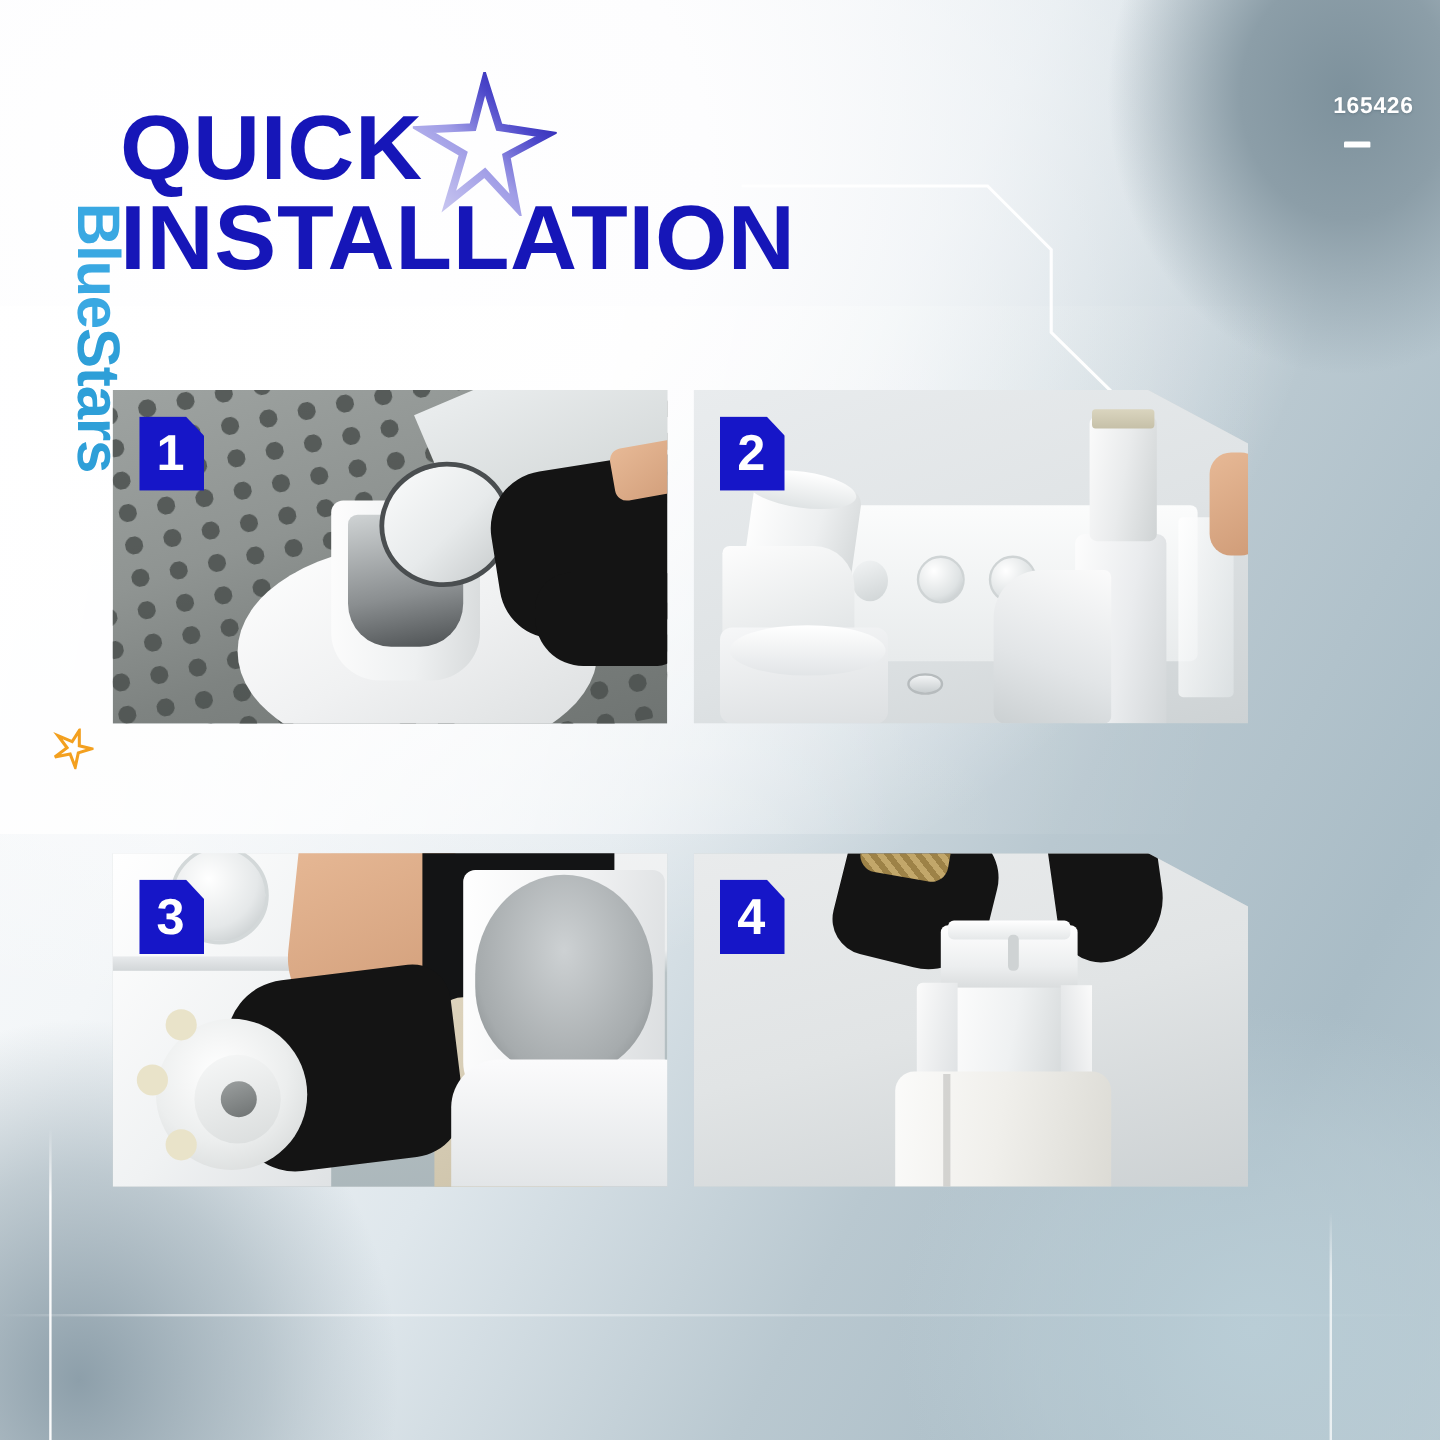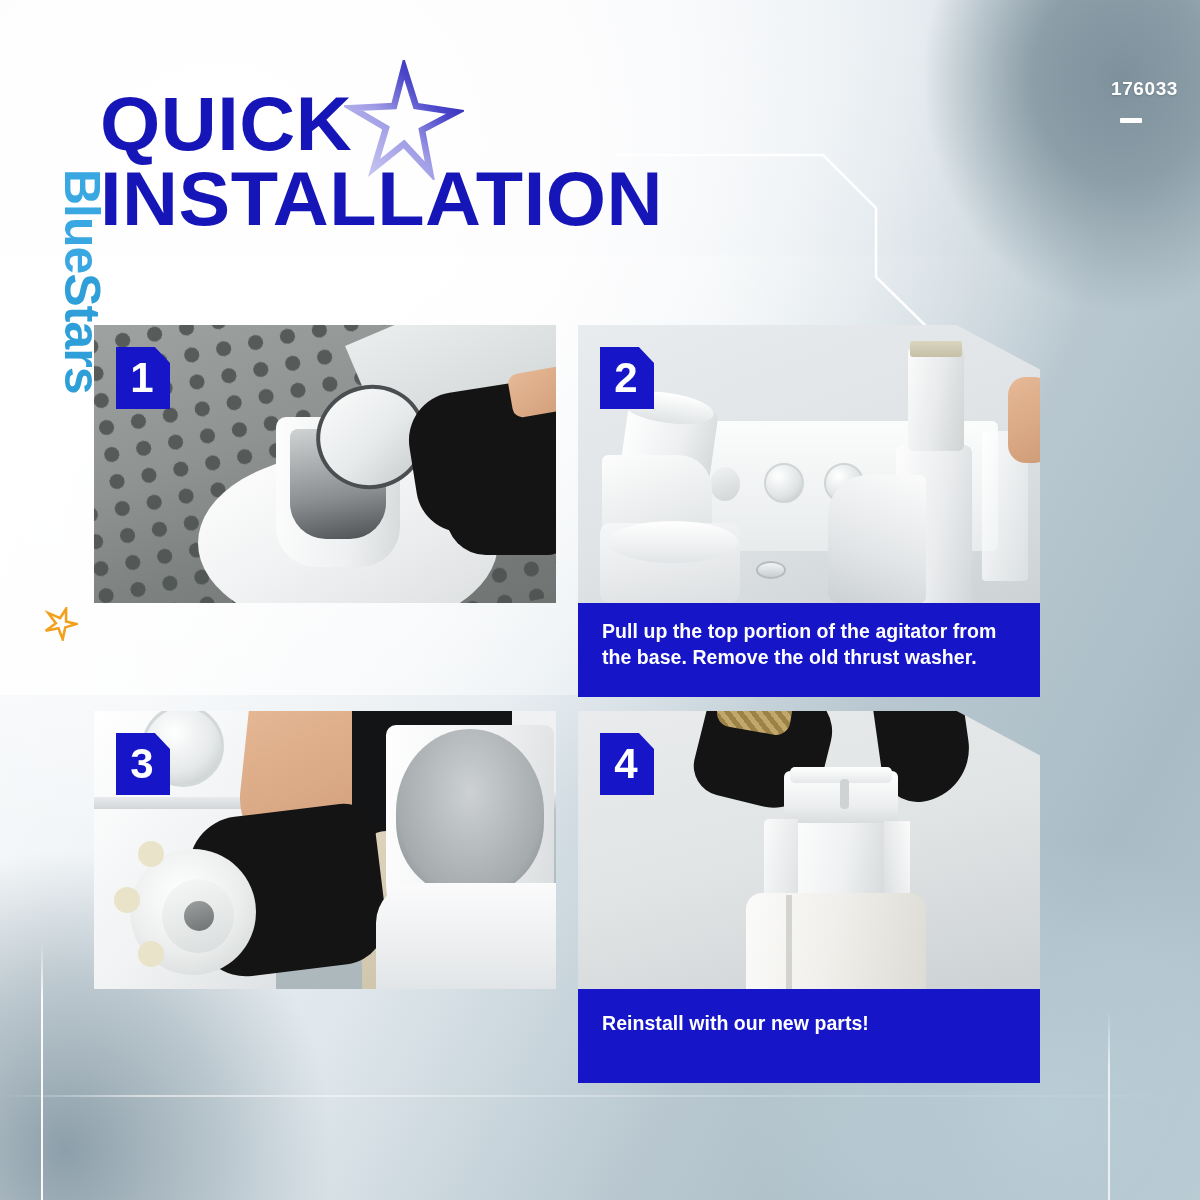--- a/index.html
+++ b/index.html
@@ -179,21 +179,21 @@
     </defs>
     <path d="M60 8 L72 46 L112 52 L78 70 L86 112 L60 84 L30 108 L42 68 L8 48 L50 46 Z" fill="none" stroke="url(#starGrad)" stroke-width="6.5" stroke-linejoin="miter"></path>
   </svg>
 
   <h1 id="title">
     <span class="l1">QUICK</span>
     <span class="l2">INSTALLATION</span>
   </h1>
 </div>
 
-<div id="partnum">176033</div>
+<div id="partnum">165426</div>
 <div id="partnum-dash"></div>
 
 <div id="brand-wrap">
   <div id="brand-text">
     <span class="blue">Blue</span><span class="stars">Stars</span>
   </div>
   <svg id="brand-star" viewBox="0 0 40 40">
     <path d="M20 2 L24 15 L38 18 L25 23 L28 38 L19 26 L7 35 L13 21 L2 14 L17 14 Z" fill="none" stroke="#f3a01f" stroke-width="3"></path>
   </svg>
 </div>
@@ -230,21 +230,20 @@
       <div class="ph" style="left:30px;top:196px;width:130px;height:42px;border-radius:50%;background:linear-gradient(180deg,#ffffff,#e2e5e7);"></div>
       <div class="ph" style="left:318px;top:120px;width:76px;height:158px;background:linear-gradient(100deg,#fdfdfd,#eaecee 55%,#d3d7d9);border-radius:8px 8px 0 0;"></div>
       <div class="ph" style="left:330px;top:22px;width:56px;height:104px;background:linear-gradient(100deg,#fbfbfb,#e9ebec 50%,#cfd3d4);border-radius:6px;"></div>
       <div class="ph" style="left:332px;top:16px;width:52px;height:16px;background:linear-gradient(180deg,#dad5bf,#c6c0a8);border-radius:3px;"></div>
       <div class="ph" style="left:250px;top:150px;width:98px;height:128px;background:linear-gradient(200deg,#fbfbfb,#e2e5e7 60%,#cbd0d2);border-radius:40px 6px 6px 10px;"></div>
       <div class="ph" style="left:178px;top:236px;width:30px;height:18px;border-radius:50%;background:linear-gradient(180deg,#f2f4f5,#c9ced0);border:2px solid #b6bbbd;"></div>
       <div class="ph" style="left:404px;top:106px;width:46px;height:150px;background:linear-gradient(100deg,rgba(255,255,255,0.85),rgba(226,231,233,0.6));border-radius:4px;"></div>
       <div class="arm ph" style="left:430px;top:52px;width:44px;height:86px;border-radius:18px;"></div>
       <div class="badge">2</div>
     </div>
-    <div class="cap">Pull up the top portion of the agitator from the base. Remove the old thrust washer.</div>
   </div>
 
   <div class="panel">
     <div class="shot">
       <div class="ph" style="inset:0;background:linear-gradient(175deg,#f2f3f4 0%,#eceeef 38%,#b9c3c6 44%,#aab6ba 100%);"></div>
       <div class="wall ph" style="left:0;top:0;width:182px;height:278px;background:linear-gradient(130deg,#ffffff,#f0f2f3 60%,#dfe2e4);"></div>
       <div class="ph" style="left:48px;top:-6px;width:82px;height:82px;border-radius:50%;background:radial-gradient(circle at 38% 32%,#ffffff,#e5e8e9 58%,#b9bfc1);border:3px solid #d3d8d9;"></div>
       <div class="ph" style="left:0;top:86px;width:182px;height:12px;background:linear-gradient(180deg,#e8eaec,#d2d6d8);"></div>
       <div class="arm ph" style="left:148px;top:-12px;width:130px;height:160px;border-radius:0 0 54px 60px;transform:rotate(6deg);"></div>
       <div class="ph" style="left:258px;top:-18px;width:160px;height:146px;background:#131415;border-radius:0 0 40px 20px;"></div>
@@ -272,16 +271,15 @@
       <div class="ph" style="left:206px;top:60px;width:114px;height:56px;background:linear-gradient(180deg,#ffffff,#eceeef 62%,#d6d9da);border-radius:6px 6px 4px 4px;"></div>
       <div class="ph" style="left:212px;top:56px;width:102px;height:16px;background:linear-gradient(180deg,#ffffff,#e5e8e9);border-radius:5px;"></div>
       <div class="ph" style="left:262px;top:68px;width:9px;height:30px;background:#cfd3d4;border-radius:4px;"></div>
       <div class="ph" style="left:218px;top:112px;width:92px;height:76px;background:linear-gradient(100deg,#fcfcfc,#eff1f2 52%,#d5d9da);"></div>
       <div class="ph" style="left:186px;top:108px;width:34px;height:78px;background:linear-gradient(100deg,#fbfbfb,#dfe2e4);border-radius:5px 0 0 0;"></div>
       <div class="ph" style="left:306px;top:110px;width:26px;height:76px;background:linear-gradient(260deg,#fbfbfb,#dcdfe1);"></div>
       <div class="ph" style="left:168px;top:182px;width:180px;height:96px;background:linear-gradient(100deg,#fbfbfa,#f0efeb 48%,#dcdbd5);border-radius:16px 16px 0 0;"></div>
       <div class="ph" style="left:208px;top:184px;width:6px;height:94px;background:rgba(150,150,145,0.35);"></div>
       <div class="badge">4</div>
     </div>
-    <div class="cap single">Reinstall with our new parts!</div>
   </div>
 
 </div>
 
 </body></html>

